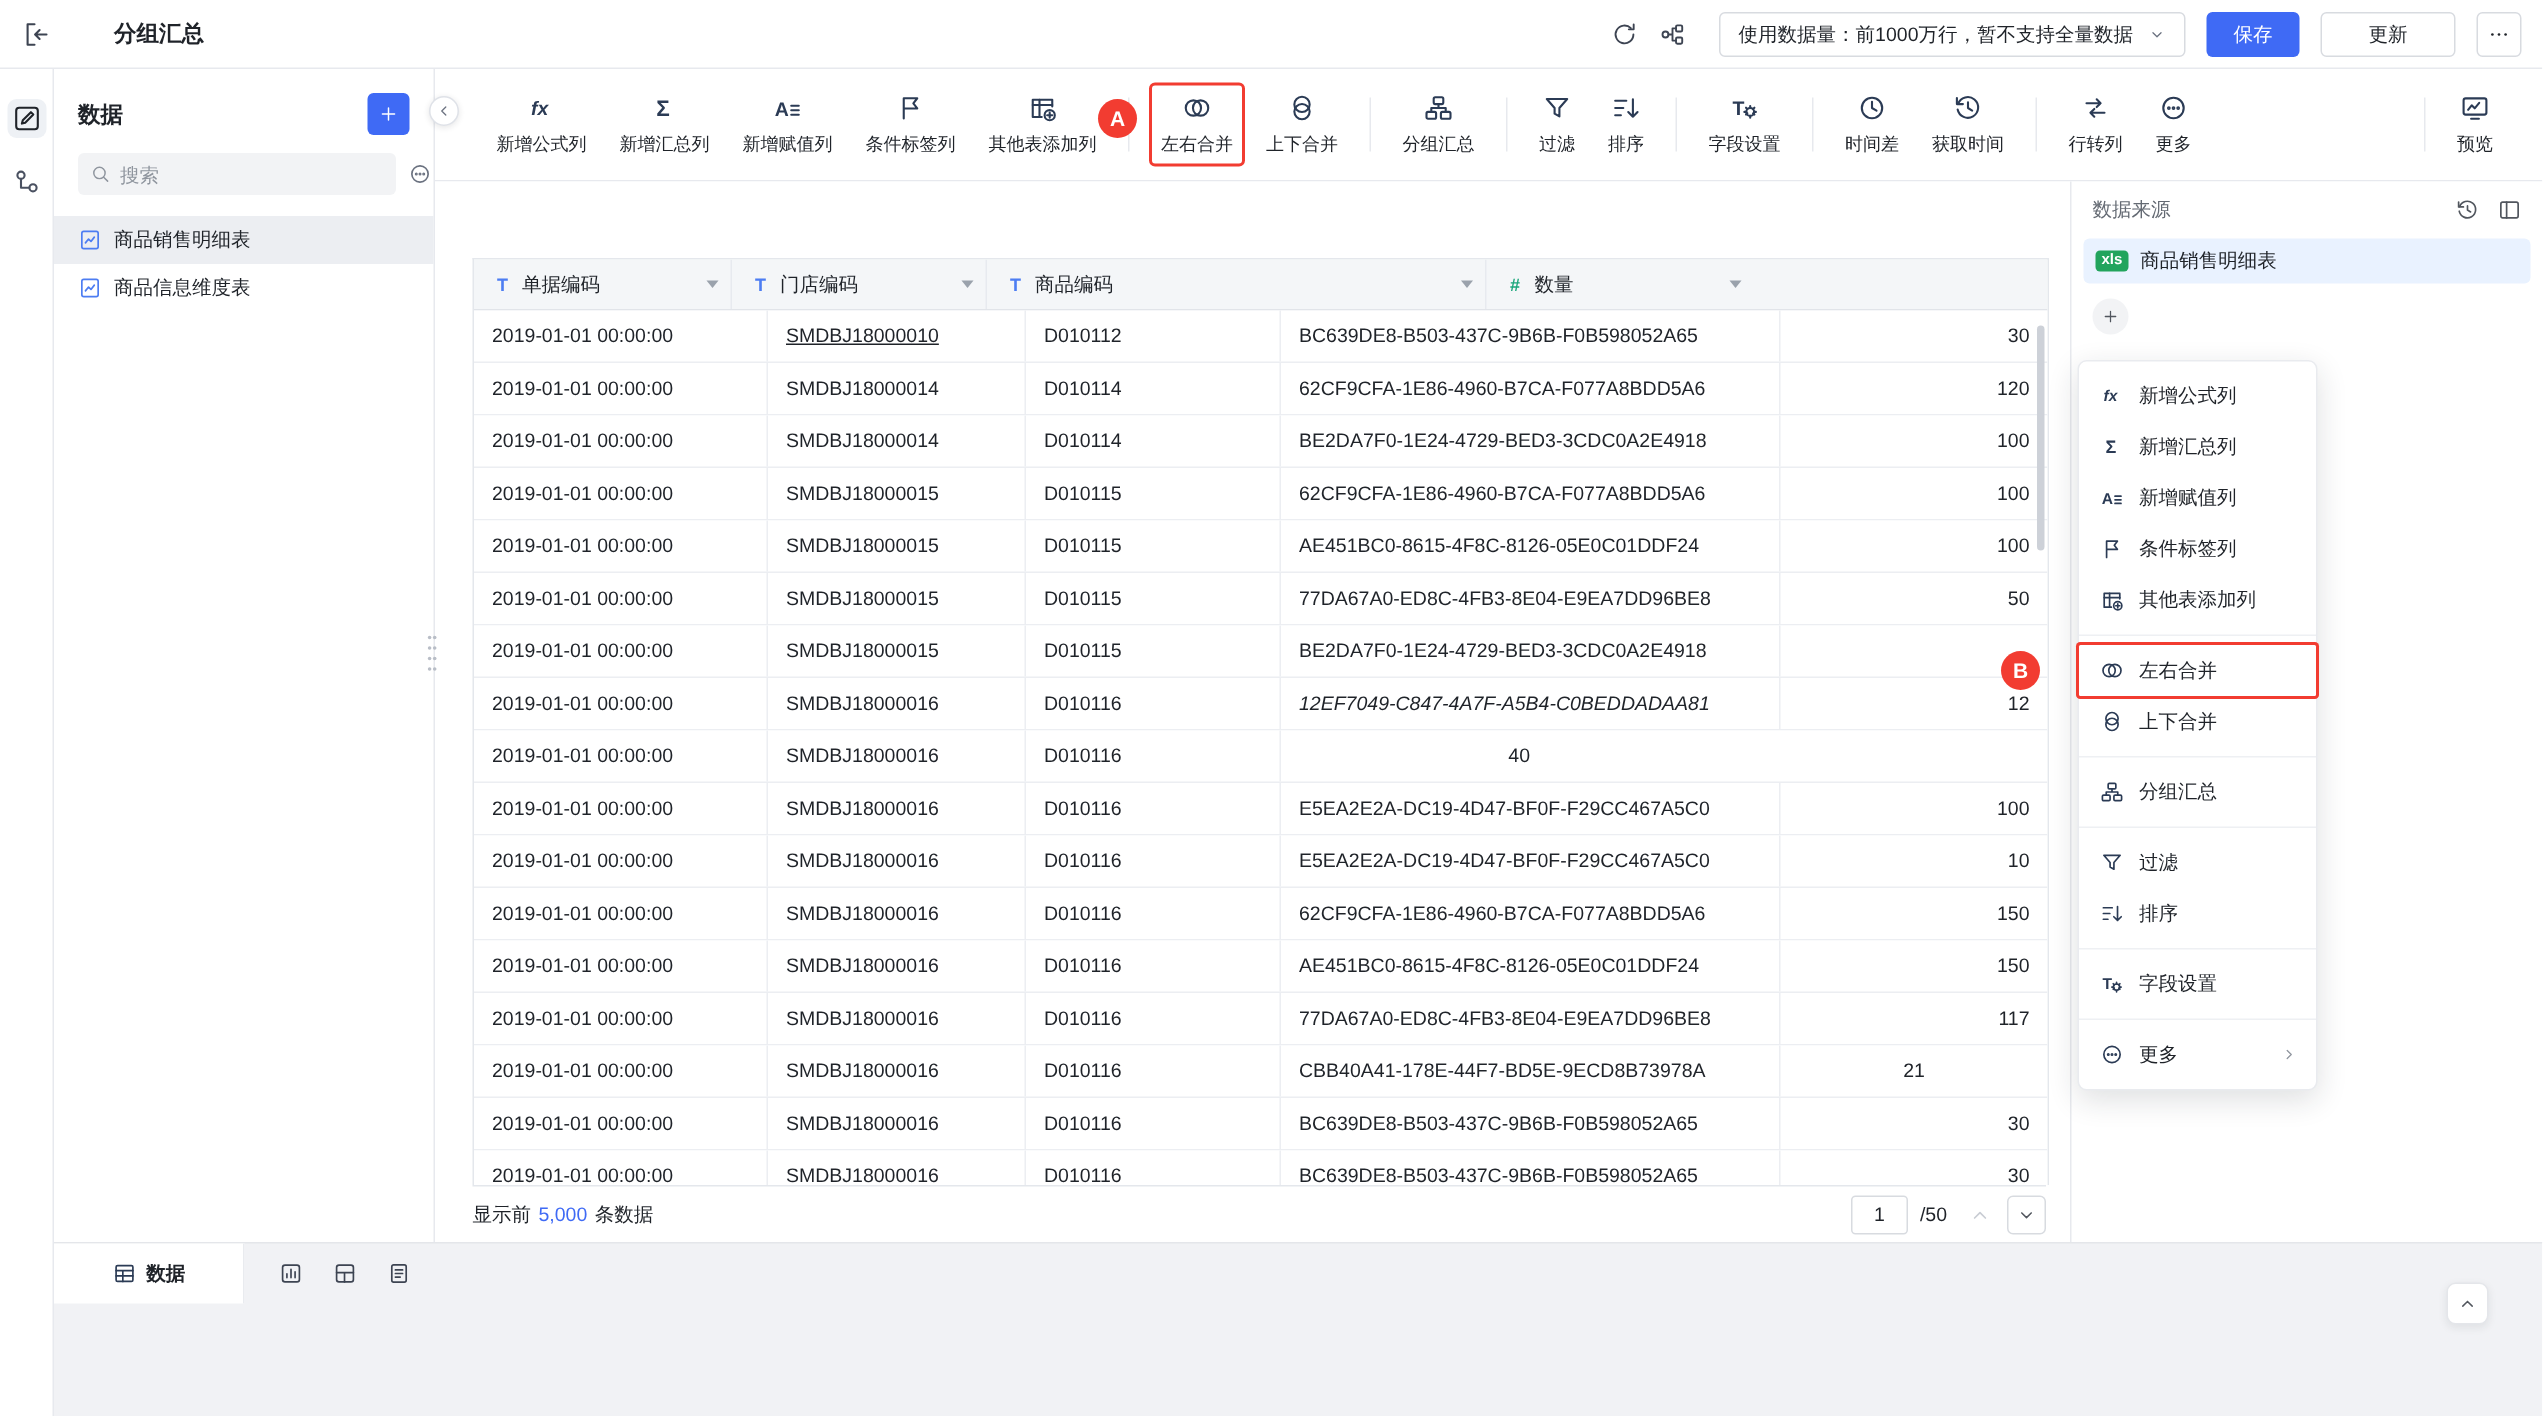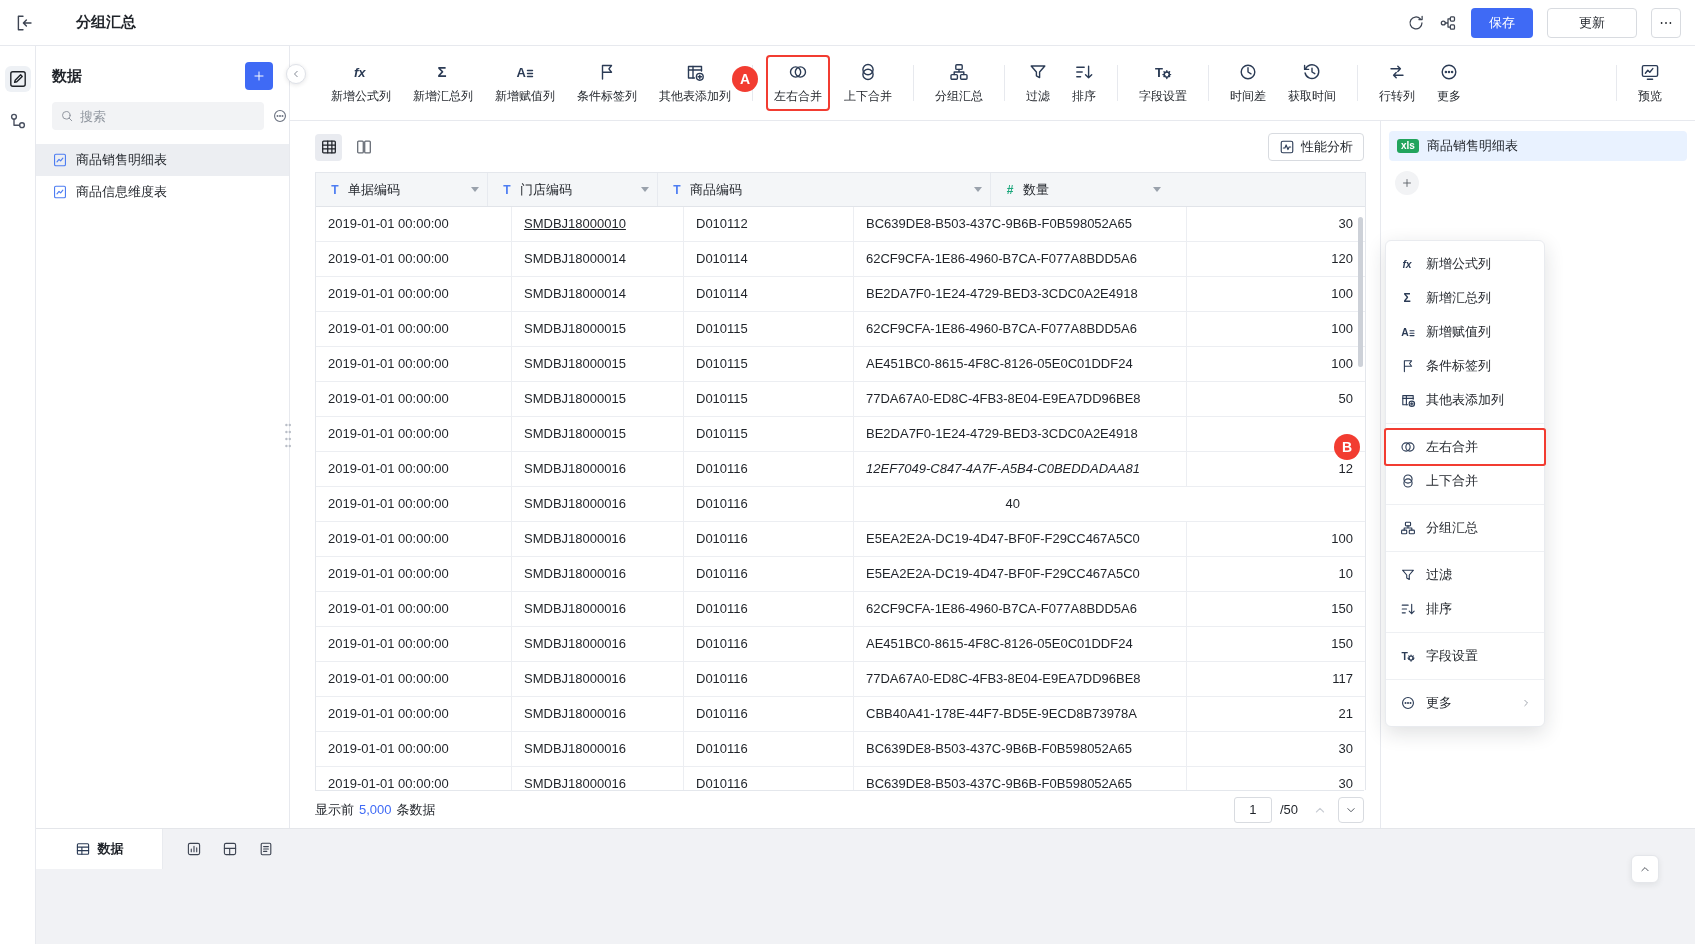--- a/index.html
+++ b/index.html
@@ -150,20 +150,28 @@
           </svg>
         </span>
       <span class="ic ic18 tp-icon">
           <svg viewBox="0 0 20 20" fill="none" stroke="currentColor" stroke-width="1.4" stroke-linecap="round" stroke-linejoin="round">
             <circle cx="4.8" cy="10" r="2.2"></circle>
             <rect x="12.6" y="3.2" width="4.6" height="4.6" rx="1"></rect>
             <rect x="12.6" y="12.2" width="4.6" height="4.6" rx="1"></rect>
             <path d="M7 10h3M10 10V5.5h2.6M10 10v4.5h2.6"></path>
           </svg>
         </span>
+      <div class="limit-box">
+        <span>使用数据量：前1000万行，暂不支持全量数据</span>
+        <span class="ic ic12 chev">
+            <svg viewBox="0 0 20 20" fill="none" stroke="currentColor" stroke-width="1.4" stroke-linecap="round" stroke-linejoin="round">
+              <path d="M5.5 8l4.5 4.5L14.5 8"></path>
+            </svg>
+          </span>
+      </div>
       <div class="btn-primary">保存</div>
       <div class="btn-plain">更新</div>
       <div class="btn-more">
         <span class="ic ic16">
             <svg viewBox="0 0 20 20" fill="none" stroke="currentColor" stroke-width="1.4" stroke-linecap="round" stroke-linejoin="round">
               <circle cx="4.5" cy="10" r="1.1" fill="currentColor" stroke="none"></circle>
               <circle cx="10" cy="10" r="1.1" fill="currentColor" stroke="none"></circle>
               <circle cx="15.5" cy="10" r="1.1" fill="currentColor" stroke="none"></circle>
             </svg>
           </span>
@@ -418,47 +426,20 @@
               <path d="M5.4 11.2l2.4-3 2 2 3-3.6"></path>
               <path d="M7.4 17.2h5.2"></path>
             </svg>
           </span>
         <span class="tb-label">预览</span>
       </div>
     </div>
   </div>
 
   <div class="main">
-    <div class="main-top">
-      <span class="vt active">
-          <span class="ic ic18">
-            <svg viewBox="0 0 20 20" fill="none" stroke="currentColor" stroke-width="1.4" stroke-linecap="round" stroke-linejoin="round">
-              <rect x="3" y="3.5" width="14" height="13" rx="1"></rect>
-              <path d="M3 7.8h14M3 12.2h14M8.6 3.5v13M13.2 3.5v13"></path>
-            </svg>
-          </span>
-        </span>
-      <span class="vt">
-          <span class="ic ic18">
-            <svg viewBox="0 0 20 20" fill="none" stroke="currentColor" stroke-width="1.4" stroke-linecap="round" stroke-linejoin="round">
-              <rect x="3" y="3.5" width="6.2" height="13" rx="1"></rect>
-              <rect x="10.8" y="3.5" width="6.2" height="13" rx="1"></rect>
-            </svg>
-          </span>
-        </span>
-      <div class="perf">
-        <span class="ic ic16">
-            <svg viewBox="0 0 20 20" fill="none" stroke="currentColor" stroke-width="1.4" stroke-linecap="round" stroke-linejoin="round">
-              <rect x="2.8" y="2.8" width="14.4" height="14.4" rx="2"></rect>
-              <path d="M5.4 11.2h2l1.5-3.8 2.3 5.8 1.5-3.2h1.9"></path>
-            </svg>
-          </span>
-        <span>性能分析</span>
-      </div>
-    </div>
 
     <div class="table">
       <div class="thead" id="table-head">
           <div class="th" style="width: 172px;">
             <span class="t-ic t-text">T</span>
             <span class="th-name">单据编码</span>
             <span class="caret"></span>
           </div>
           <div class="th" style="width: 170px;">
             <span class="t-ic t-text">T</span>
@@ -572,21 +553,21 @@
             <div class="td" style="width: 172px;">SMDBJ18000016</div>
             <div class="td" style="width: 170px;">D010116</div>
             <div class="td" style="width: 333px;">77DA67A0-ED8C-4FB3-8E04-E9EA7DD96BE8</div>
             <div class="td num" style="width: 178px;">117</div>
           </div>
           <div class="tr">
             <div class="td" style="width: 196px;">2019-01-01 00:00:00</div>
             <div class="td" style="width: 172px;">SMDBJ18000016</div>
             <div class="td" style="width: 170px;">D010116</div>
             <div class="td" style="width: 333px;">CBB40A41-178E-44F7-BD5E-9ECD8B73978A</div>
-            <div class="td num" style="width: 178px;">21</div>
+            <div class="td num" style="width: 178px; text-align: center;">21</div>
           </div>
           <div class="tr">
             <div class="td" style="width: 196px;">2019-01-01 00:00:00</div>
             <div class="td" style="width: 172px;">SMDBJ18000016</div>
             <div class="td" style="width: 170px;">D010116</div>
             <div class="td" style="width: 333px;">BC639DE8-B503-437C-9B6B-F0B598052A65</div>
             <div class="td num" style="width: 178px;">30</div>
           </div>
           <div class="tr">
             <div class="td" style="width: 196px;">2019-01-01 00:00:00</div>
@@ -616,20 +597,38 @@
               <svg viewBox="0 0 20 20" fill="none" stroke="currentColor" stroke-width="1.4" stroke-linecap="round" stroke-linejoin="round">
                 <path d="M5.5 8l4.5 4.5L14.5 8"></path>
               </svg>
             </span>
           </span>
       </div>
     </div>
   </div>
 
   <aside class="rightbar">
+    <div class="rp-head">
+      <span class="rp-title">数据来源</span>
+      <span class="rp-icons">
+        <span class="ic ic16">
+            <svg viewBox="0 0 20 20" fill="none" stroke="currentColor" stroke-width="1.4" stroke-linecap="round" stroke-linejoin="round">
+              <path d="M3.4 7.2A6.9 6.9 0 1 1 3.1 11"></path>
+              <path d="M2.6 3.4v4h4"></path>
+              <path d="M10 6.6V10l2.6 1.6"></path>
+            </svg>
+          </span>
+        <span class="ic ic16">
+            <svg viewBox="0 0 20 20" fill="none" stroke="currentColor" stroke-width="1.4" stroke-linecap="round" stroke-linejoin="round">
+              <rect x="2.8" y="3.4" width="14.4" height="13.2" rx="1.5"></rect>
+              <path d="M7.6 3.4v13.2"></path>
+            </svg>
+          </span>
+      </span>
+    </div>
     <div class="source">
       <span class="xls">xls</span>
       <span class="src-label">商品销售明细表</span>
     </div>
     <div class="rp-plus">
         <span class="ic ic12">
           <svg viewBox="0 0 20 20" fill="none" stroke="currentColor" stroke-width="1.4" stroke-linecap="round" stroke-linejoin="round">
             <path d="M10 4.2v11.6M4.2 10h11.6"></path>
           </svg>
         </span>

